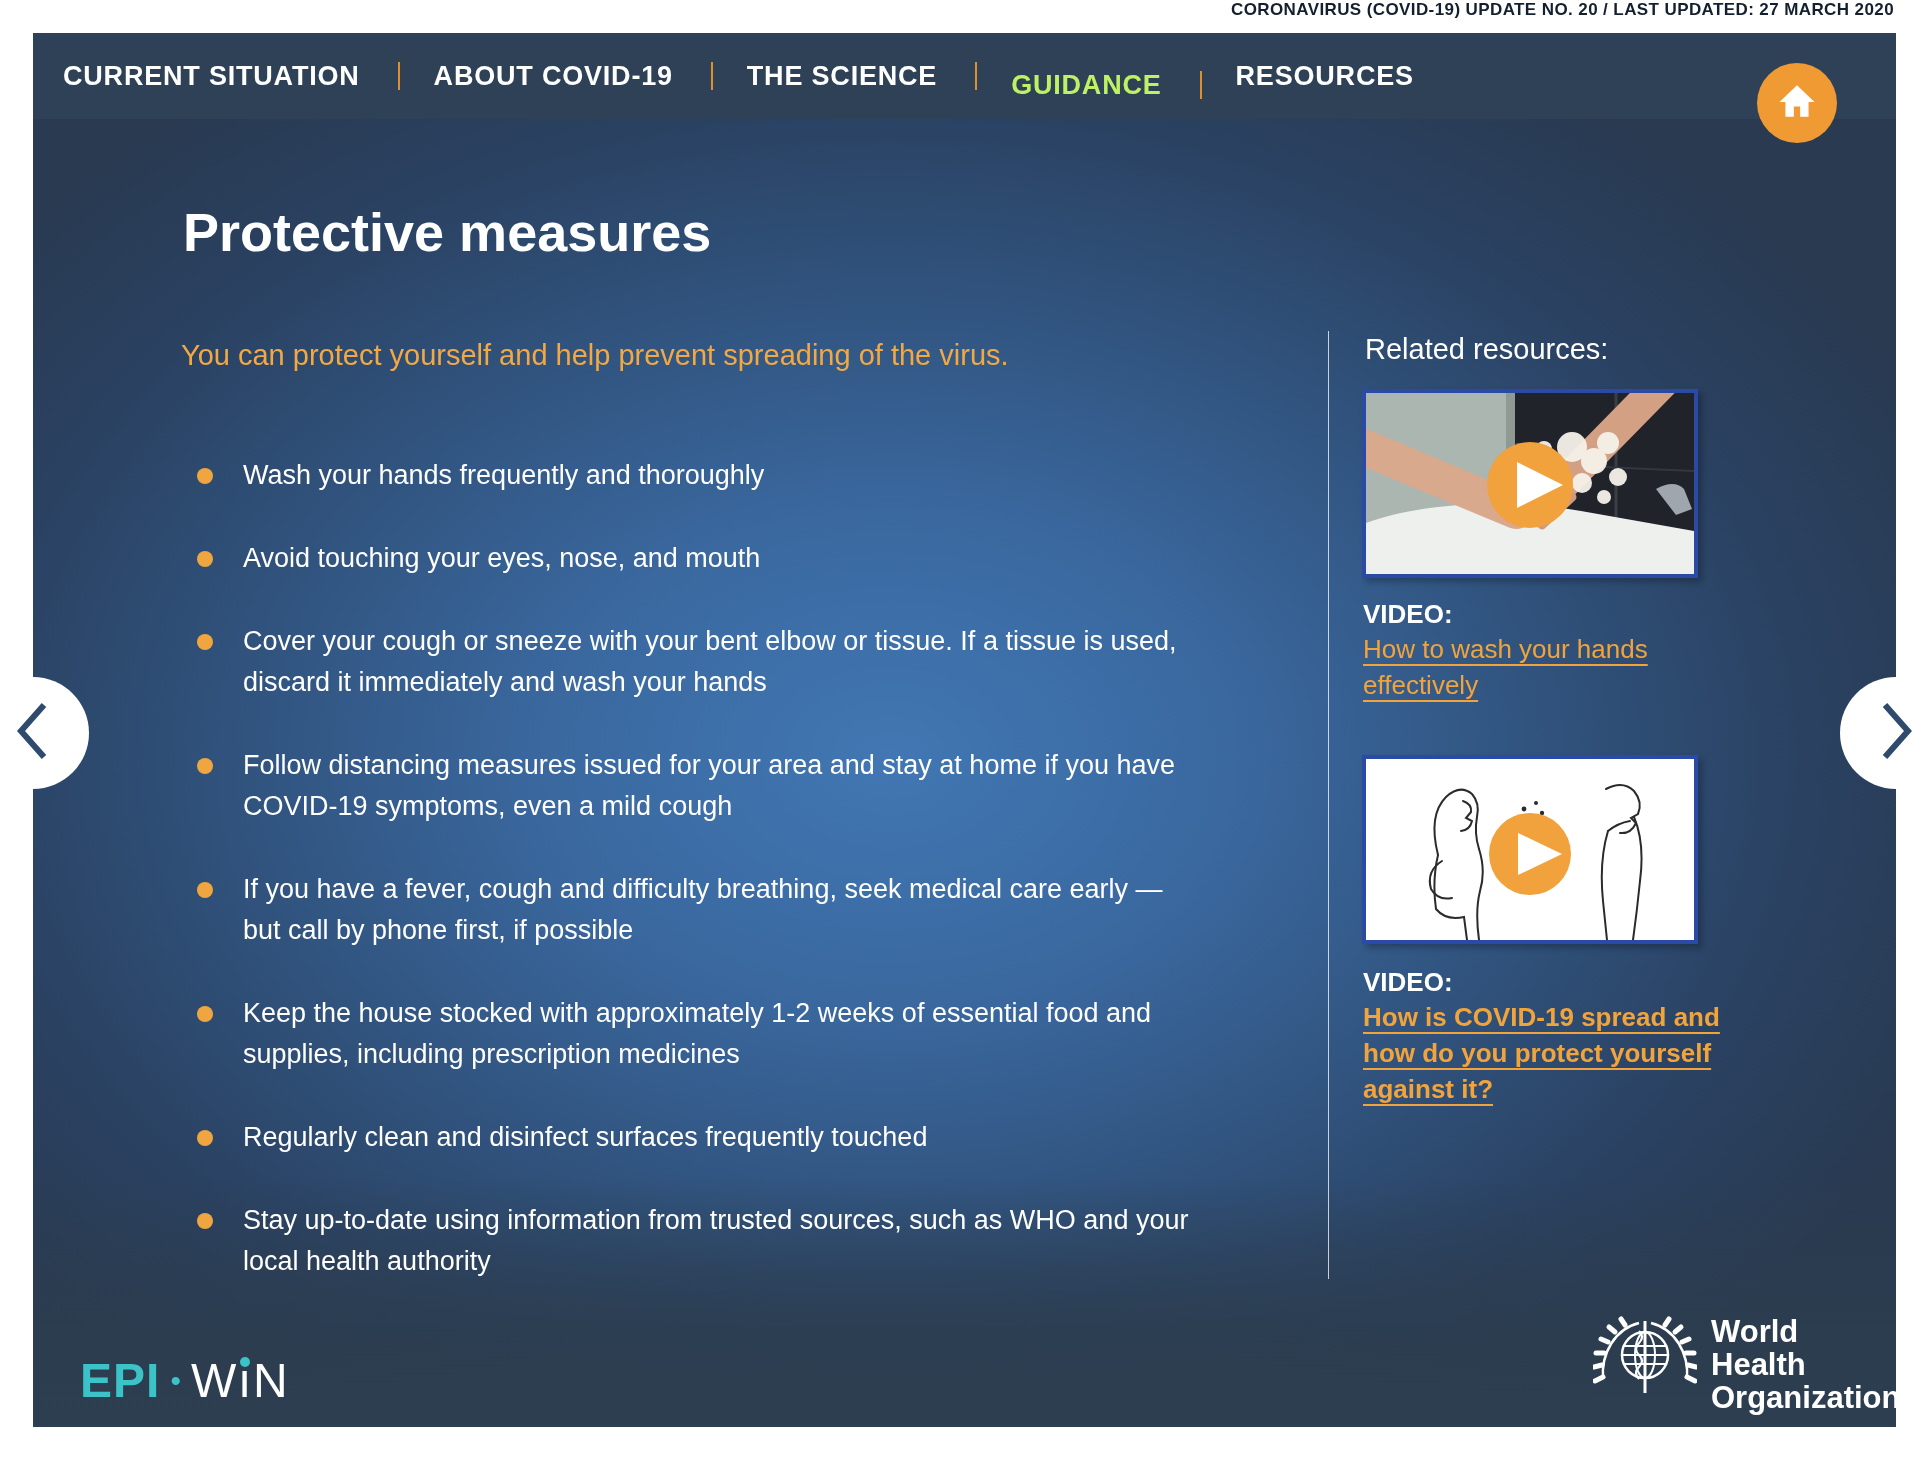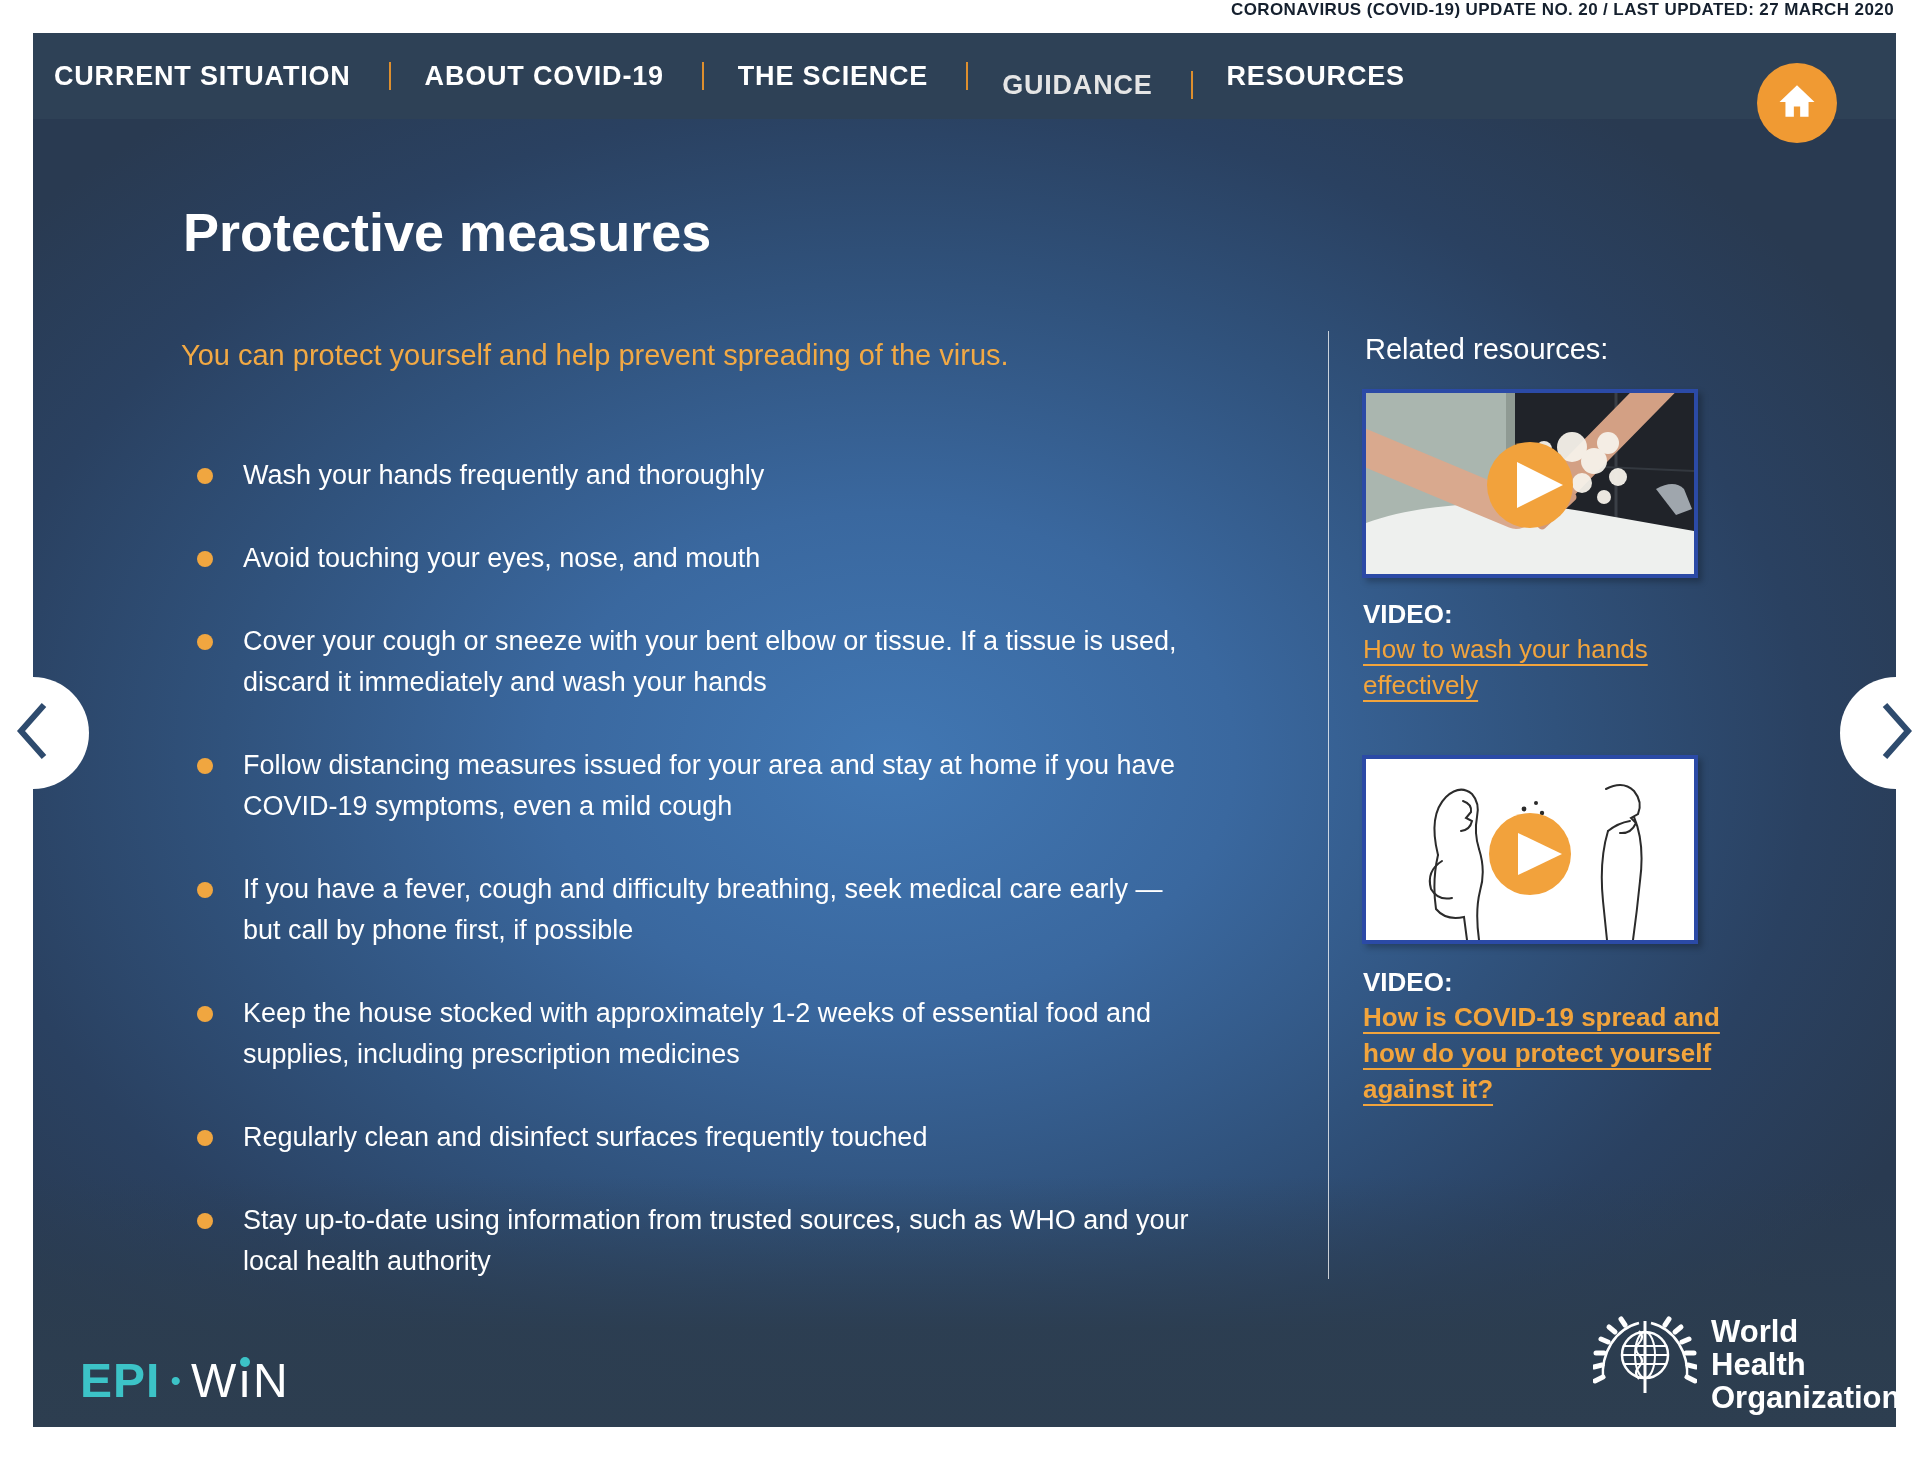--- a/index.html
+++ b/index.html
@@ -12,23 +12,23 @@
   .meta-bar span{font-size:17px;font-weight:bold;color:#15202e;letter-spacing:.4px;}
 
   
   .card{position:absolute;left:33px;top:33px;width:1863px;height:1394px;
         background:
           linear-gradient(to bottom, rgba(41,58,80,0) 82%, rgba(44,61,79,.9) 93%, #2d3e50 100%),
           radial-gradient(ellipse 1150px 820px at 46% 52%, #4177b3 0%, #3a689f 30%, #30527c 58%, #2a4161 80%, #293a51 100%);}
 
   
   .nav{position:absolute;left:0;top:0;width:100%;height:86px;background:#2e4156;
-       display:flex;align-items:center;padding-left:21px;box-sizing:border-box;}
+       display:flex;align-items:center;padding-left:30px;box-sizing:border-box;}
   .nav-item{font-size:27px;font-weight:bold;color:#ffffff;letter-spacing:.8px;cursor:pointer;}
-  .nav-item.active{color:#e5e5e5;margin-top:18px;}
+  .nav-item.active{color:#bef264;margin-top:18px;}
   .nav-item:not(:last-of-type)::after{content:"";display:inline-block;width:2px;height:28px;
        background:#de8f2e;margin:0 34px -5px 38px;}
 
   .home-btn{position:absolute;left:1724px;top:30px;width:80px;height:80px;border-radius:50%;
             background:#f09a33;display:flex;align-items:center;justify-content:center;cursor:pointer;}
 
   
   .page-title{position:absolute;left:150px;top:168px;font-size:54px;font-weight:bold;color:#ffffff;}
   .intro{position:absolute;left:148px;top:306px;font-size:29px;font-weight:normal;
          color:#f2a944;white-space:nowrap;}

